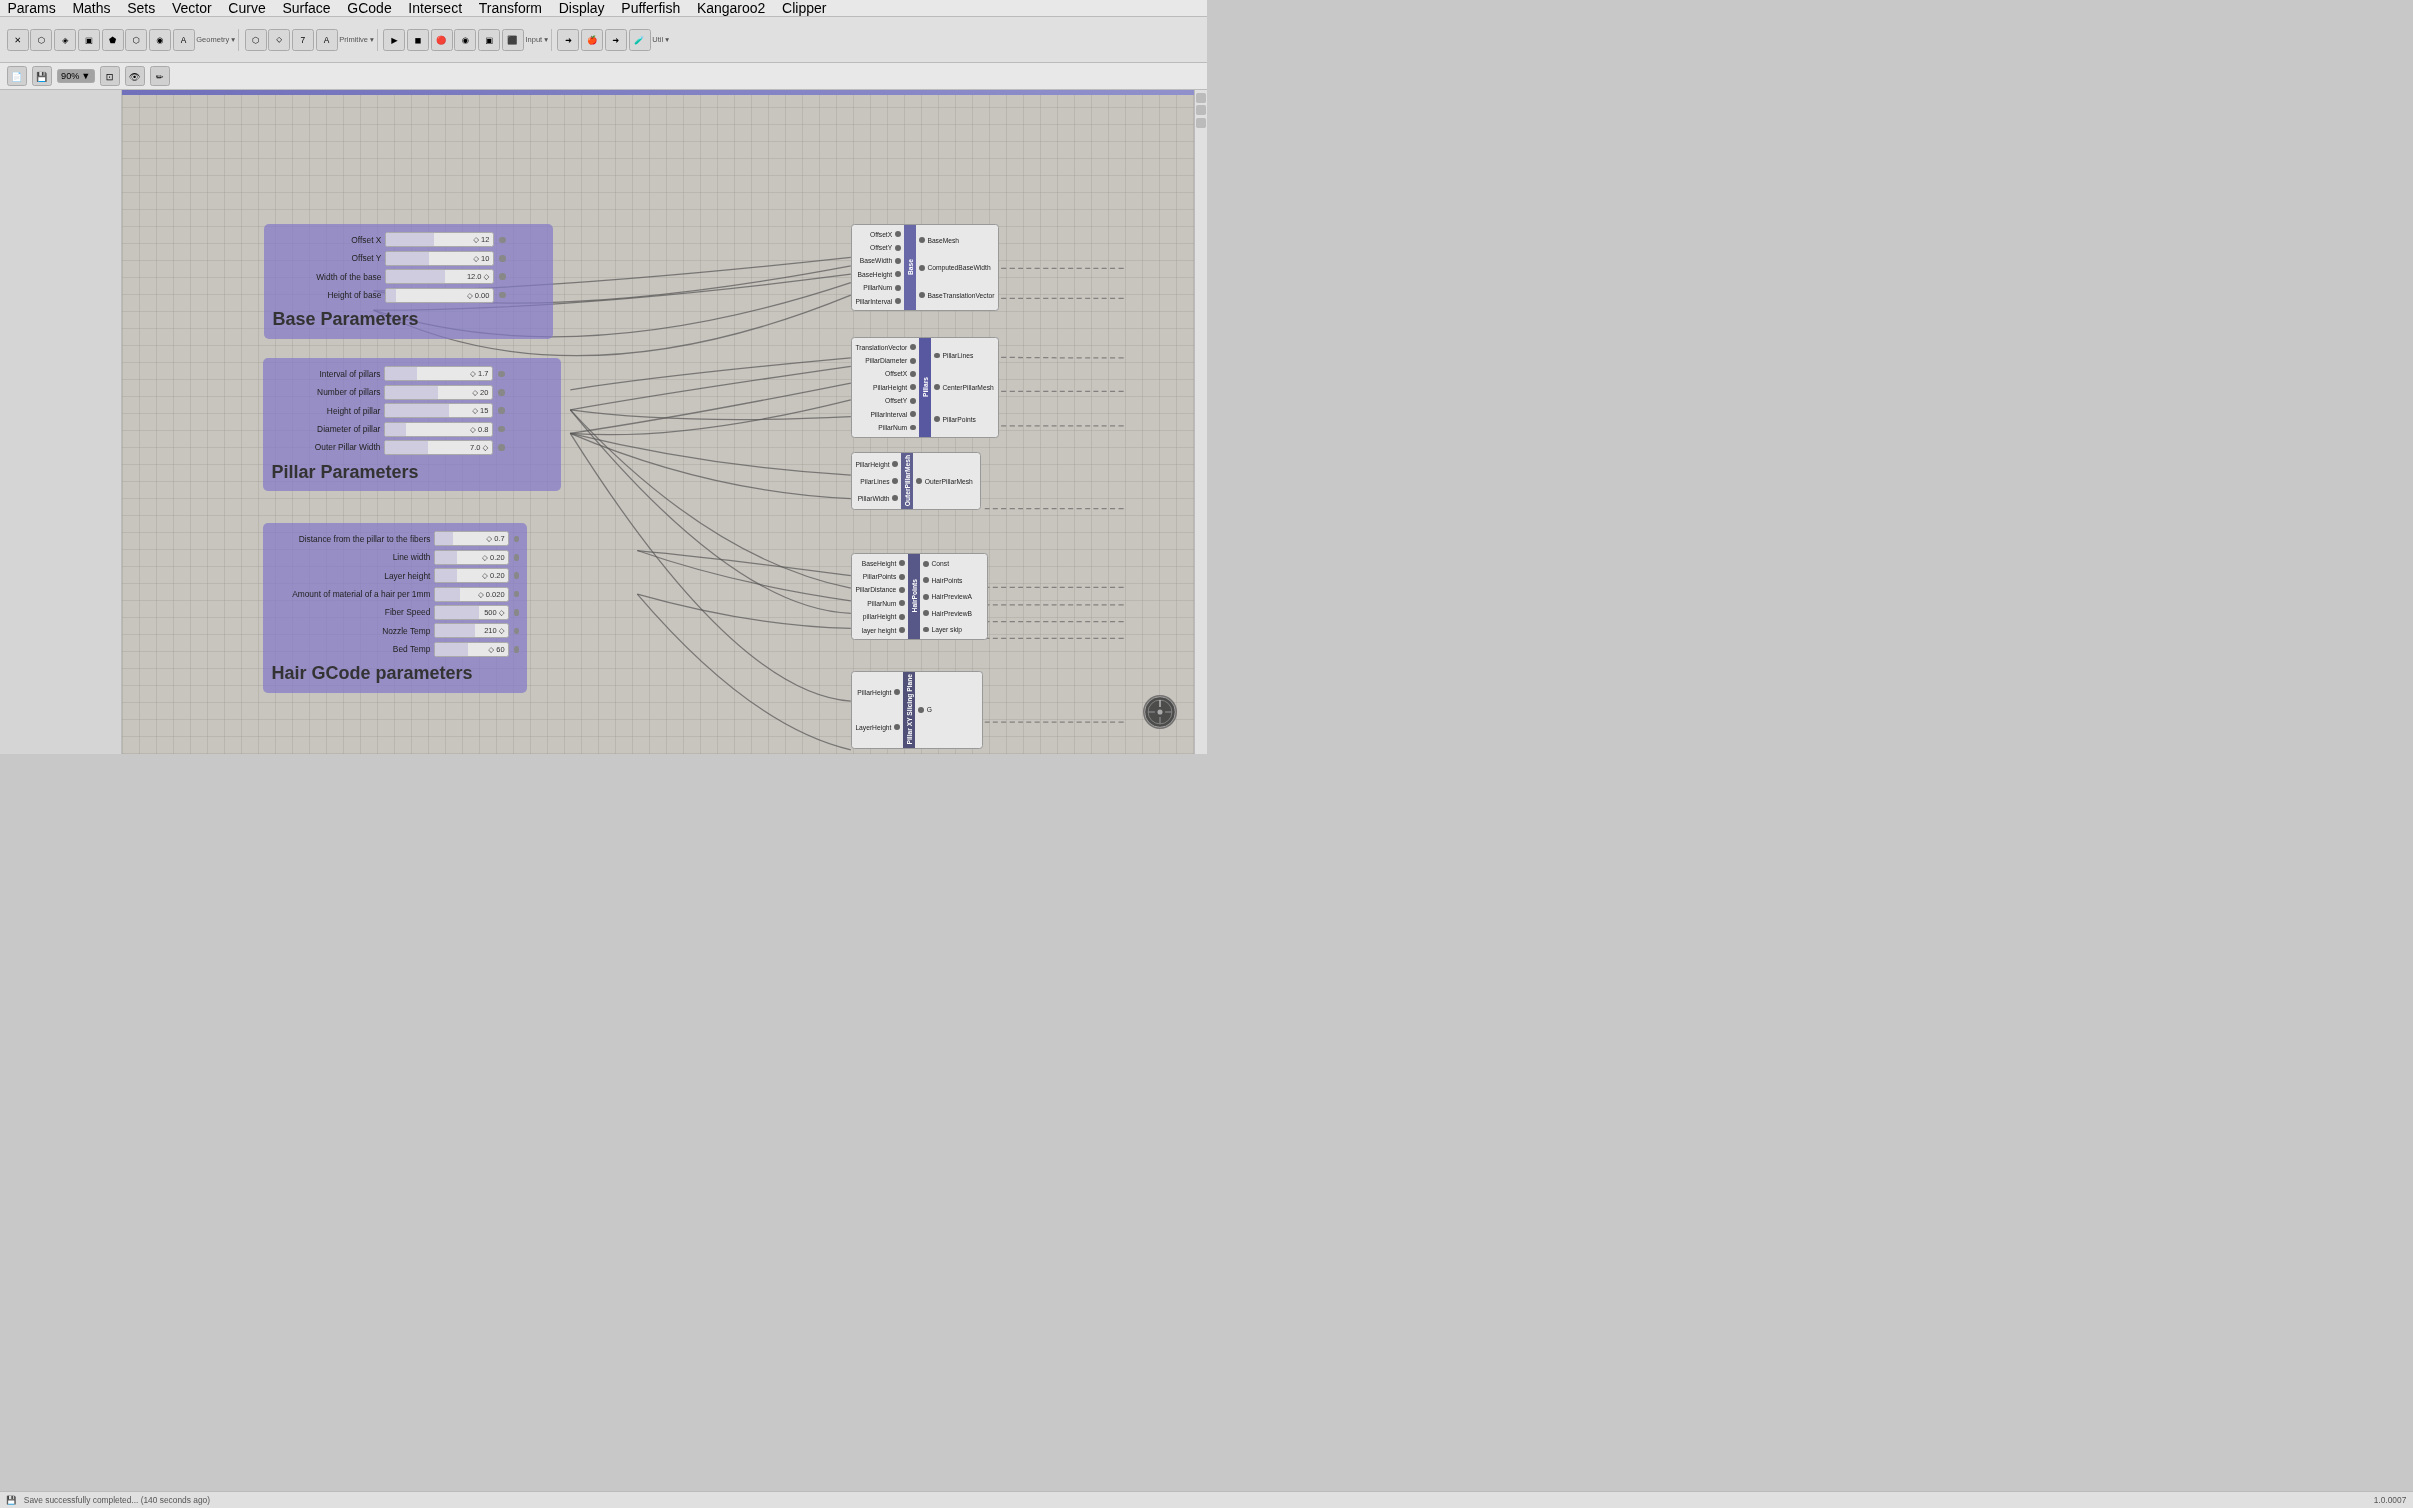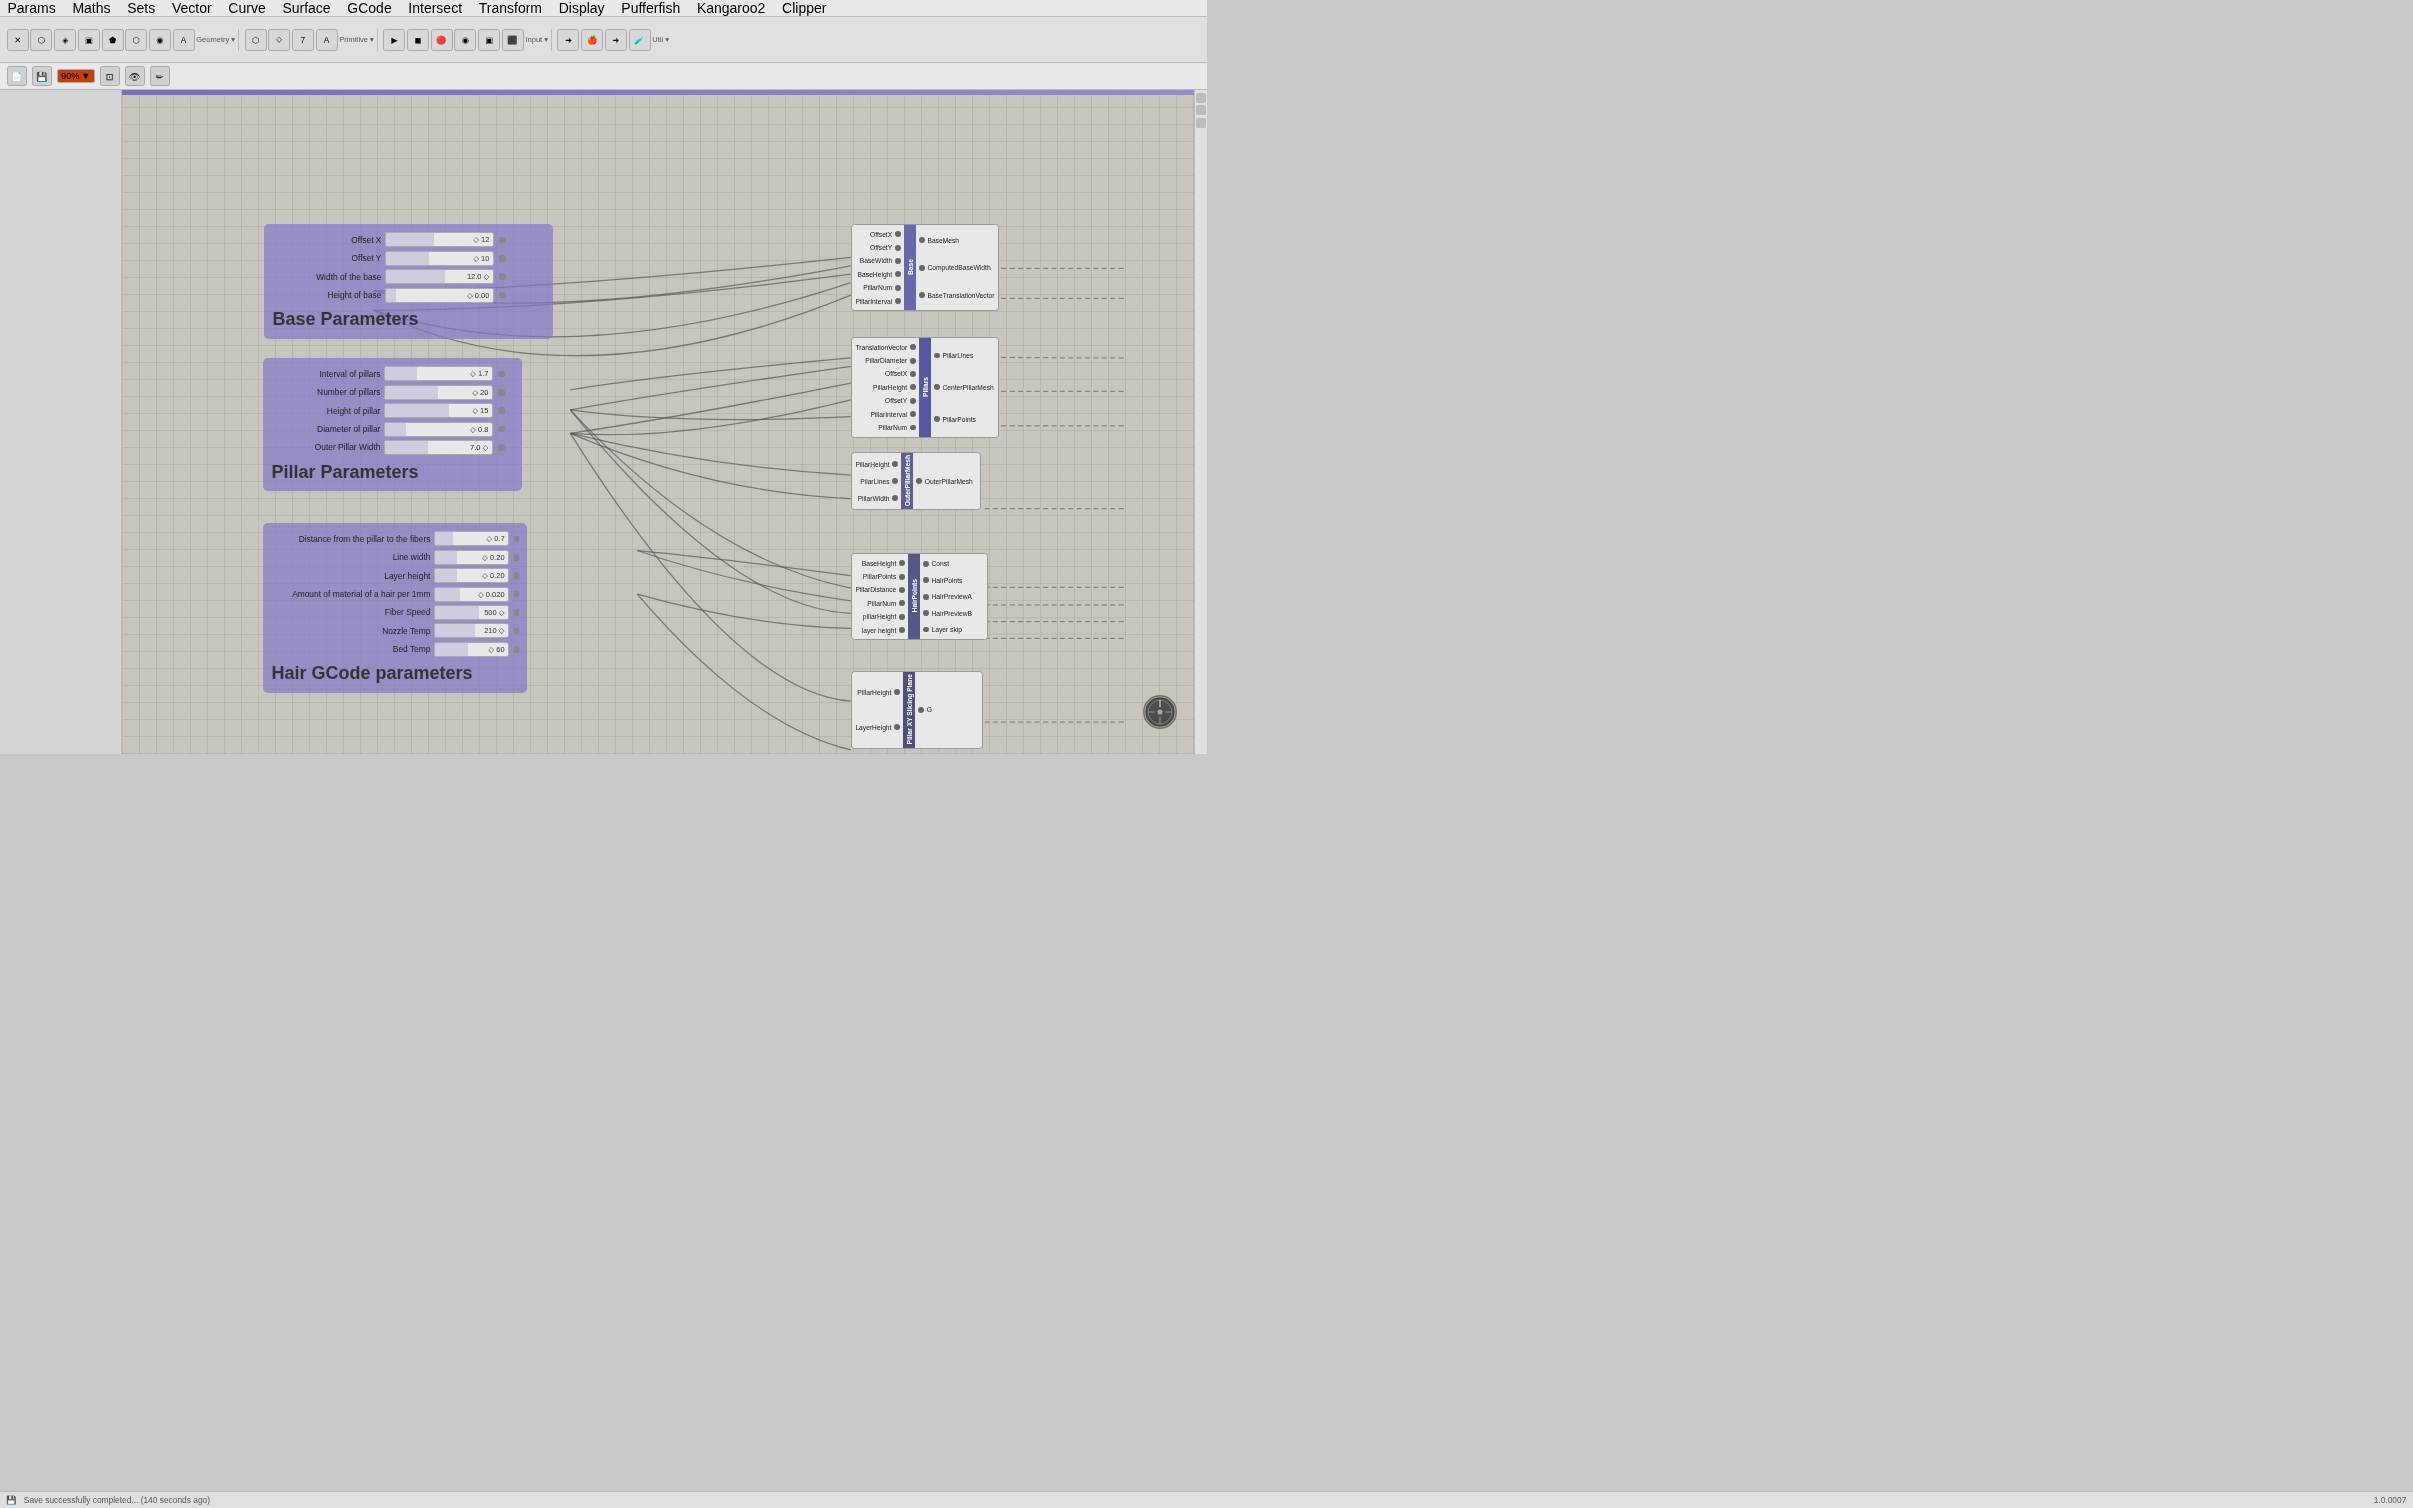--- a/index.html
+++ b/index.html
@@ -67,21 +67,21 @@
       width: 20px; height: 20px;
       background: #d0d0d0;
       border: 0.8px solid #aaa;
       border-radius: 2.5px;
       cursor: pointer;
       display: flex; align-items: center; justify-content: center;
       font-size: 9.2px;
     }
     .zoom-display {
       display: flex; align-items: center; gap: 1.7px;
-      background: #c2410c;
+      background: #a3a3a3;
       border: 0.8px solid #aaa;
       border-radius: 2.5px;
       padding: 0.8px 3.4px;
       font-size: 9.2px;
     }
 
     
     #main {
       display: flex;
       height: calc(754px - 90px);
@@ -455,21 +455,21 @@
         <span class="param-label">Height of base</span>
         <div class="param-slider-container">
           <div class="param-slider-fill" style="width:10%"></div>
           <span class="param-value">◇ 0.00</span>
         </div>
         <div class="node-connector connector-right"></div>
       </div>
       <div class="node-group-title">Base Parameters</div>
     </div>
 
-    <div class="node-group" style="left: 141px; top: 268px; width: 259px;">
+    <div class="node-group" style="left: 141px; top: 268px; width: 298px;">
 
       <div class="param-row">
         <span class="param-label">Interval of pillars</span>
         <div class="param-slider-container">
           <div class="param-slider-fill" style="width:30%"></div>
           <span class="param-value">◇ 1.7</span>
         </div>
         <div class="node-connector connector-right"></div>
       </div>
 

